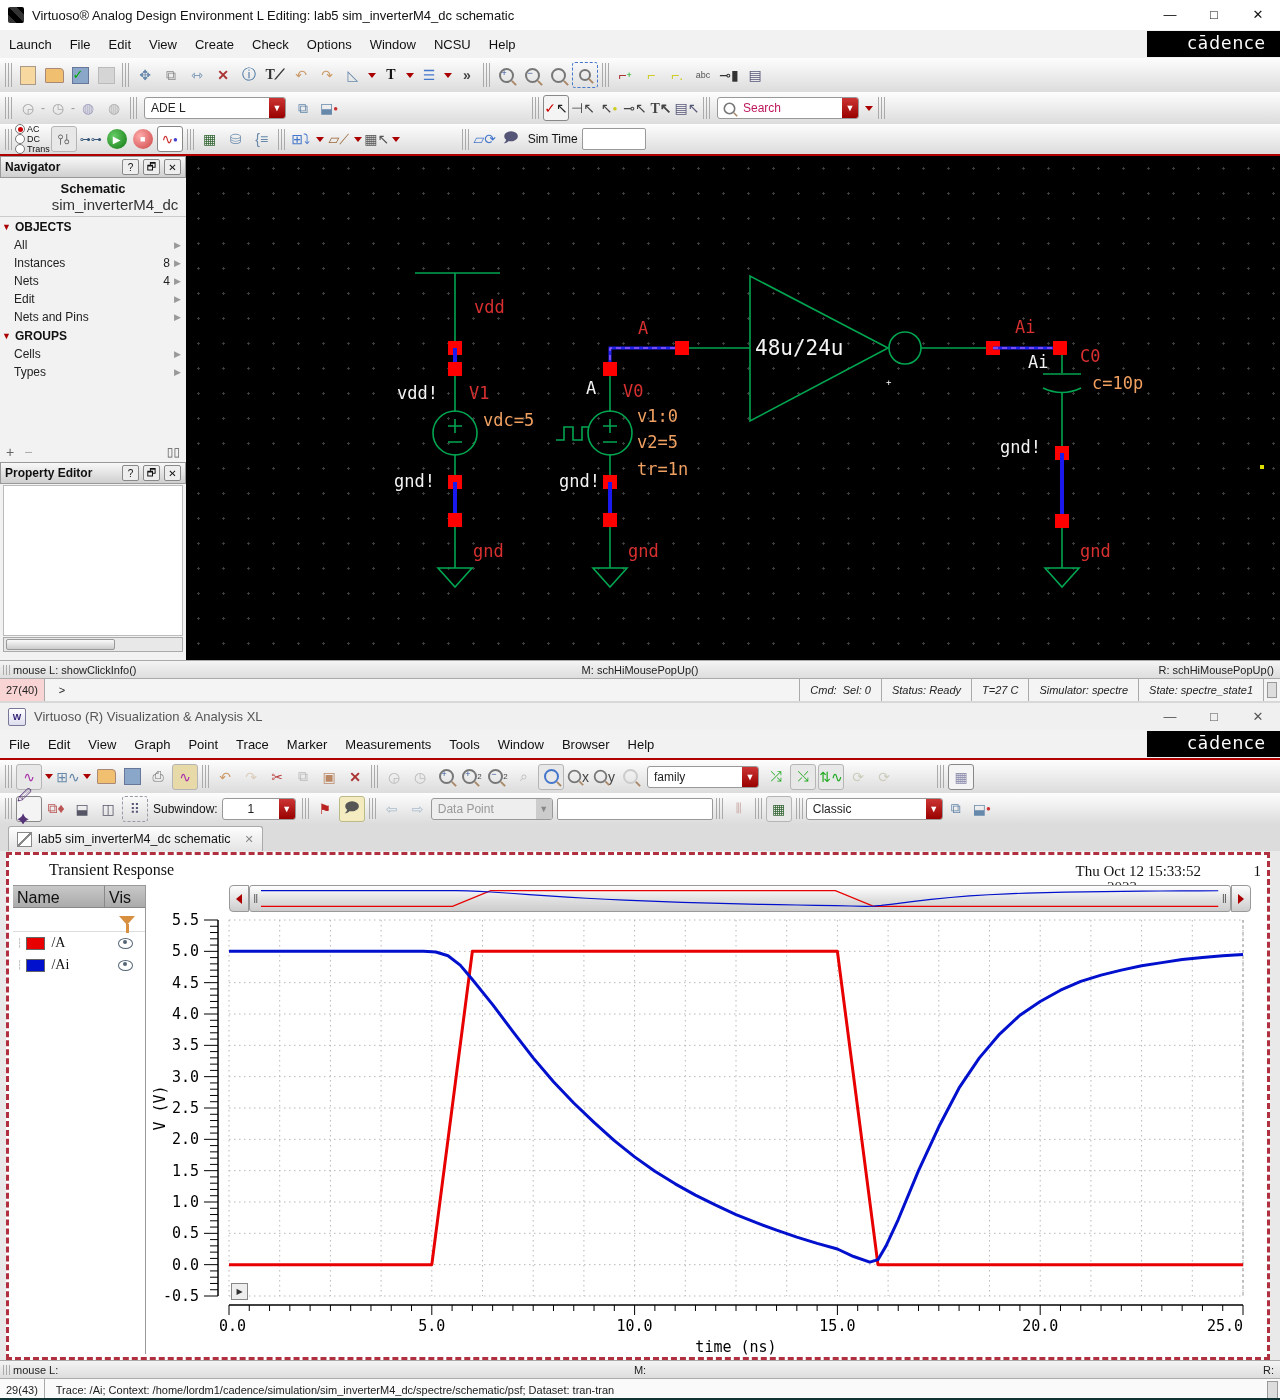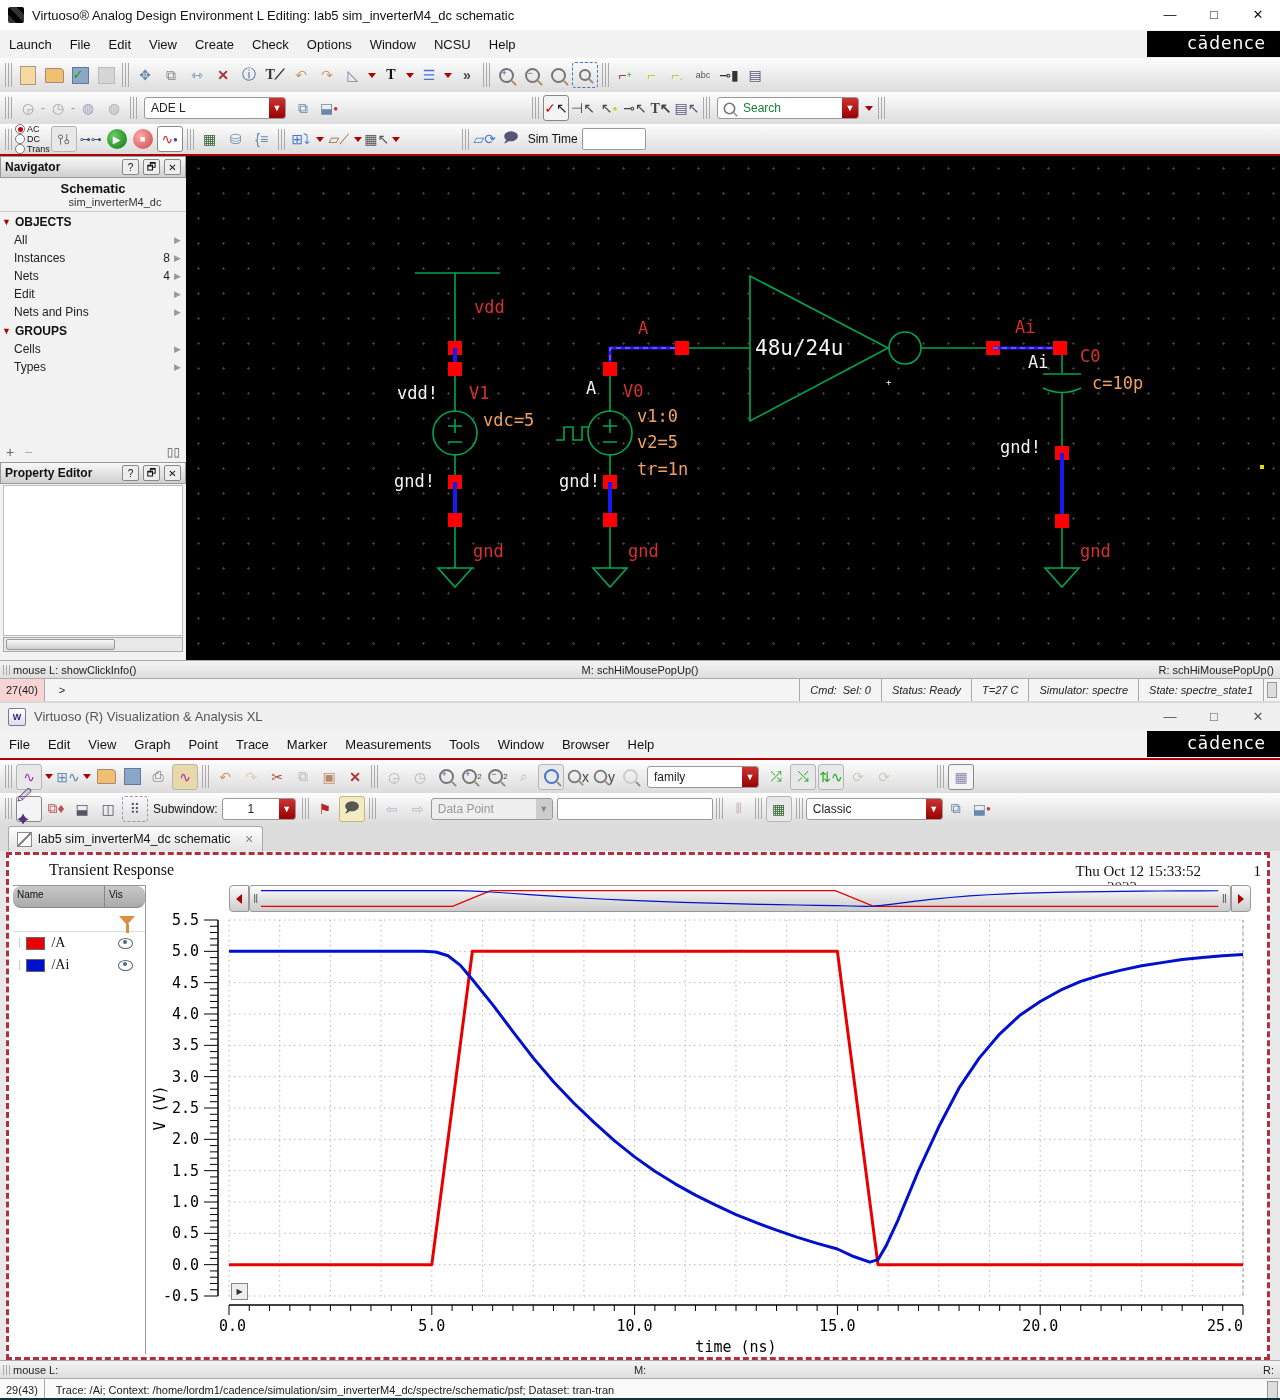--- a/index.html
+++ b/index.html
@@ -160,21 +160,21 @@
       <div class="grip" style="margin-left:190px;"></div>
       <div class="tbi active" style="color:#c00;">✓<span style="color:#222;">↖</span></div>
       <div class="tbi" style="color:#444;">⊣↖</div>
       <div class="tbi" style="color:#444;">↖<span style="color:#cc2;font-size:8px;">●</span></div>
       <div class="tbi" style="color:#444;">⊸↖</div>
       <div class="tbi" style="font-family:'Liberation Serif',serif;font-weight:bold;">T↖</div>
       <div class="tbi" style="color:#557;">▤↖</div>
       <div class="grip"></div>
       <div class="combo" style="width:140px;margin:0 4px;">
         <span class="mag" style="margin-left:4px;transform:scale(.8);"></span>
-        <span class="val" style="color:#15803d;">Search</span>
+        <span class="val" style="color:#be185d;">Search</span>
         <span class="btn">▼</span>
       </div>
       <div class="redarr"></div>
       <div class="grip"></div>
     </div>
 
     <div class="tbrow abs" style="left:0;top:124px;width:1280px;height:30px;border-bottom:2px solid #b00000;">
       <div class="grip"></div>
       <div style="display:flex;flex-direction:column;justify-content:center;">
         <span class="radio sel">
@@ -220,21 +220,21 @@
     <div class="abs" style="left:0;top:156px;width:186px;height:306px;background:#f2f2f2;border-right:2px solid #555;">
       <div class="panelhdr">
         <span>Navigator</span>
           <span class="sp"></span>
         <span class="hb">?</span>
         <span class="hb">🗗</span>
         <span class="hb">✕</span>
       </div>
       <div style="text-align:center;border-bottom:1px solid #ccc;padding:3px 0;">
         <div style="font-weight:bold;font-size:13px;">Schematic</div>
-        <div style="font-size:11px;color:#333;padding-left:44px;">sim_inverterM4_dc</div>
+        <div style="font-size:15px;color:#333;padding-left:44px;">sim_inverterM4_dc</div>
       </div>
       <div class="sechdr">
           <span class="tri">▼</span>
           <span>OBJECTS</span>
         </div>
       <div class="navrow">
           <span>All</span>
           <span class="cnt"></span>
           <span class="arr">▶</span>
         </div>
@@ -537,21 +537,21 @@
       </div>
     </div>
 
     <div class="abs" style="left:6px;top:149px;width:1264px;height:508px;background:#fff;border:3px dashed #b03040;box-sizing:border-box;">
       <span class="serif" style="position:absolute;left:40px;top:6px;font-size:16px;">Transient Response</span>
       <span class="serif" style="position:absolute;right:66px;top:8px;font-size:15px;">Thu Oct 12 15:33:52</span>
       <span class="serif" style="position:absolute;right:130px;top:24px;font-size:15px;height:7px;overflow:hidden;color:#333;">2023</span>
       <span class="serif" style="position:absolute;right:6px;top:8px;font-size:15px;">1</span>
 
       <div style="position:absolute;left:4px;top:30px;width:132px;height:468px;border-right:1px solid #999;border-top:1px solid #999;">
-        <div style="display:flex;height:21px;background:linear-gradient(#c8c8c8,#aaa);border-bottom:1px solid #888;font-size:10px;border-radius:8px;">
+        <div style="display:flex;height:21px;background:linear-gradient(#c8c8c8,#aaa);border-bottom:1px solid #888;font-size:16px;">
           <span style="flex:1;padding:3px 4px;border-right:1px solid #888;">Name</span>
           <span style="width:32px;padding:3px 4px;">Vis</span>
         </div>
         <div style="display:flex;justify-content:flex-end;padding:8px 10px 6px 0;border-bottom:1px solid #ddd;">
           <span class="funnel"></span>
         </div>
         <div style="display:flex;align-items:center;height:22px;padding-left:4px;">
           <span style="color:#aaa;font-size:9px;">┆</span>
           <span class="swatch" style="margin: 0px 6px 0px 4px; background: rgb(232, 0, 0);"></span>
           <span class="serif" style="font-size:14px;">/A</span>

